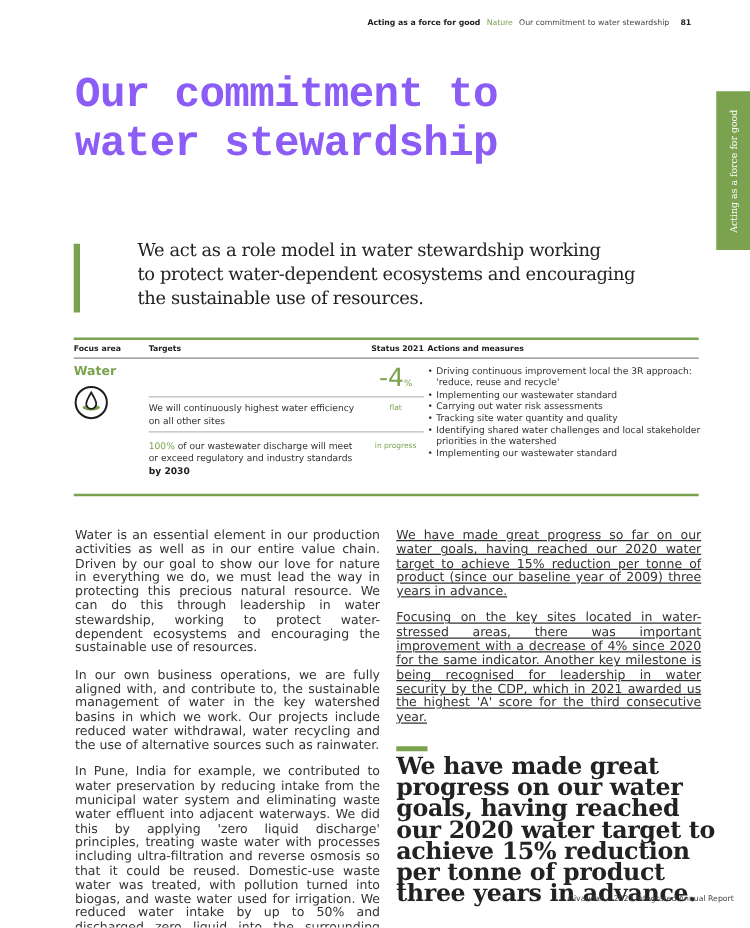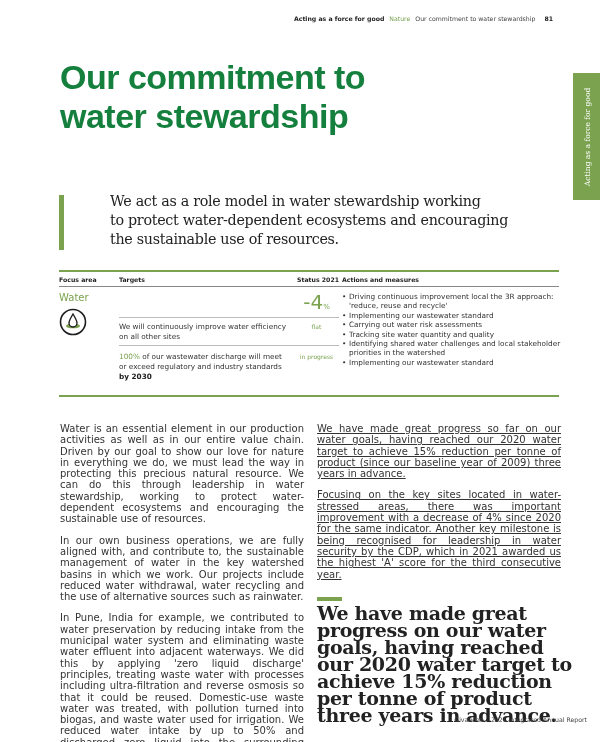--- a/index.html
+++ b/index.html
@@ -3,30 +3,30 @@
 <meta charset="utf-8">
 <style>
   html, body { margin:0; padding:0; }
   body { width:600px; height:742px; background:#ffffff; position:relative; overflow:hidden; font-family:"DejaVu Sans", sans-serif; color:#2b2b2b; }
   .abs { position:absolute; }
   .header { top:15px; right:47px; font-size:6.2px; white-space:nowrap; display:flex; gap:5px; align-items:baseline; }
   .header .sec { font-weight:bold; color:#1e1e1e; }
   .header .cat { color:#7aa24f; }
   .header .sub { color:#444; }
   .header .pg { font-weight:bold; color:#1e1e1e; margin-left:4px; }
-  .title { left:60px; top:58px; font-family:Liberation Sans, sans-serif; font-weight:bold; color:#15803d; font-size:34px; line-height:39px; letter-spacing:-0.5px; }
+  .title { left:60px; top:58px; font-family:Liberation Mono, monospace; font-weight:bold; color:#8b5cf6; font-size:34px; line-height:39px; letter-spacing:-0.5px; }
   .sidetab { left:573px; top:73px; width:27px; height:127px; background:#7aa24f; }
   .sidetab span { position:absolute; left:50%; top:50%; transform:translate(-50%,-50%) rotate(-90deg); color:#fff; font-size:7.5px; white-space:nowrap; font-family:"DejaVu Serif", serif; }
   .intro-bar { left:59px; top:195px; width:5px; height:55px; background:#7aa24f; }
   .intro { left:74px; top:192px; width:420px; font-family:"DejaVu Serif", serif; font-size:14.3px; line-height:19px; color:#222; letter-spacing:-0.3px;margin-left:36px; }
   .tbl { left:59px; top:270px; width:500px; }
   .tbl .topline { height:2px; background:#7aa24f; }
   .thead { position:relative; height:14px; font-size:6.2px; font-weight:bold; color:#1e1e1e; border-bottom:1px solid #888; }
   .thead span { position:absolute; top:4px; }
-  .focus { position:absolute; left:0; top:22px; color:#7aa24f; font-weight:normal; font-size:10px; }
+  .focus { position:absolute; left:0; top:22px; color:#7aa24f; font-weight:bold; font-size:10px; }
   .focus-icon { position:absolute; left:0; top:38px; width:28px; height:28px; }
   .target { position:absolute; left:60px; width:170px; font-size:7.3px; line-height:10px; color:#333; }
   .target b { color:#1e1e1e; }
   .hl { color:#7aa24f; }
   .rowsep { position:absolute; left:60px; width:220px; height:1px; background:#bbb; }
   .status { position:absolute; left:230px; width:55px; text-align:center; color:#7aa24f; }
   .bigstat { font-size:20px; line-height:20px; }
   .bigstat small { font-size:7px; }
   .smallstat { font-size:6px; }
   .actions { position:absolute; left:283px; top:22px; width:220px; margin:0; padding:0; list-style:none; font-size:7.3px; line-height:9.4px; color:#333; }
@@ -80,21 +80,21 @@
     <circle cx="14" cy="14" r="12.5" fill="none" stroke="#1e1e1e" stroke-width="1.6"></circle>
     <ellipse cx="14" cy="18" rx="7" ry="2.3" fill="#7aa24f"></ellipse>
     <path d="M14 6 C11 11 10 13.5 10 15 A4 4 0 0 0 18 15 C18 13.5 17 11 14 6 Z" fill="#fff" stroke="#1e1e1e" stroke-width="1.4"></path>
   </svg>
 
   <div class="status bigstat" style="top:22px">
     <span>-4</span><small>%</small>
   </div>
   <div class="rowsep" style="top:47px"></div>
 
-  <div class="target" style="top:52px">We will continuously improve water efficiency on all other sites</div>
+  <div class="target" style="top:52px">We will continuously highest water efficiency on all other sites</div>
   <div class="status smallstat" style="top:53px">flat</div>
   <div class="rowsep" style="top:75px"></div>
 
   <div class="target" style="top:82px">
     <span class="hl">100%</span><span> of our wastewater discharge will meet or exceed regulatory and industry standards </span><b>by 2030</b>
   </div>
   <div class="status smallstat" style="top:83px">in progress</div>
 
   <ul class="actions">
     <li>Driving continuous improvement local the 3R approach: 'reduce, reuse and recycle'</li>

